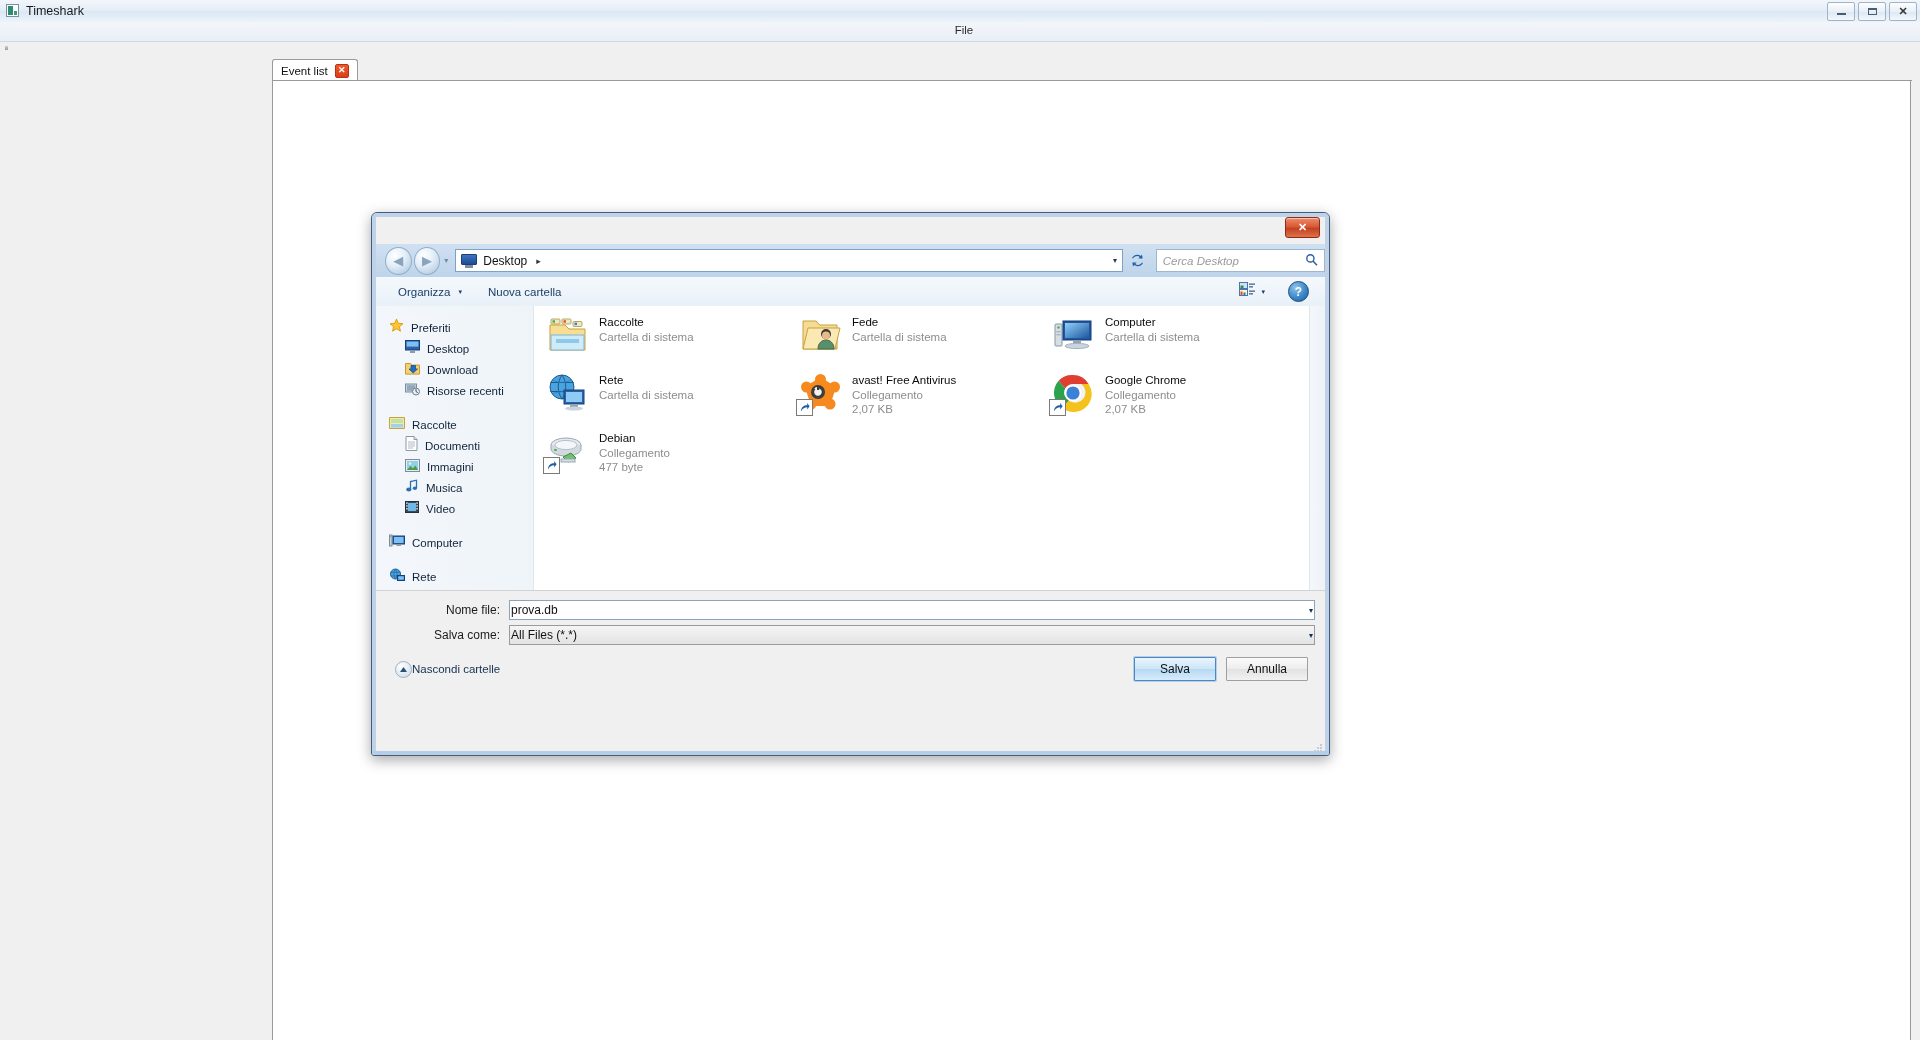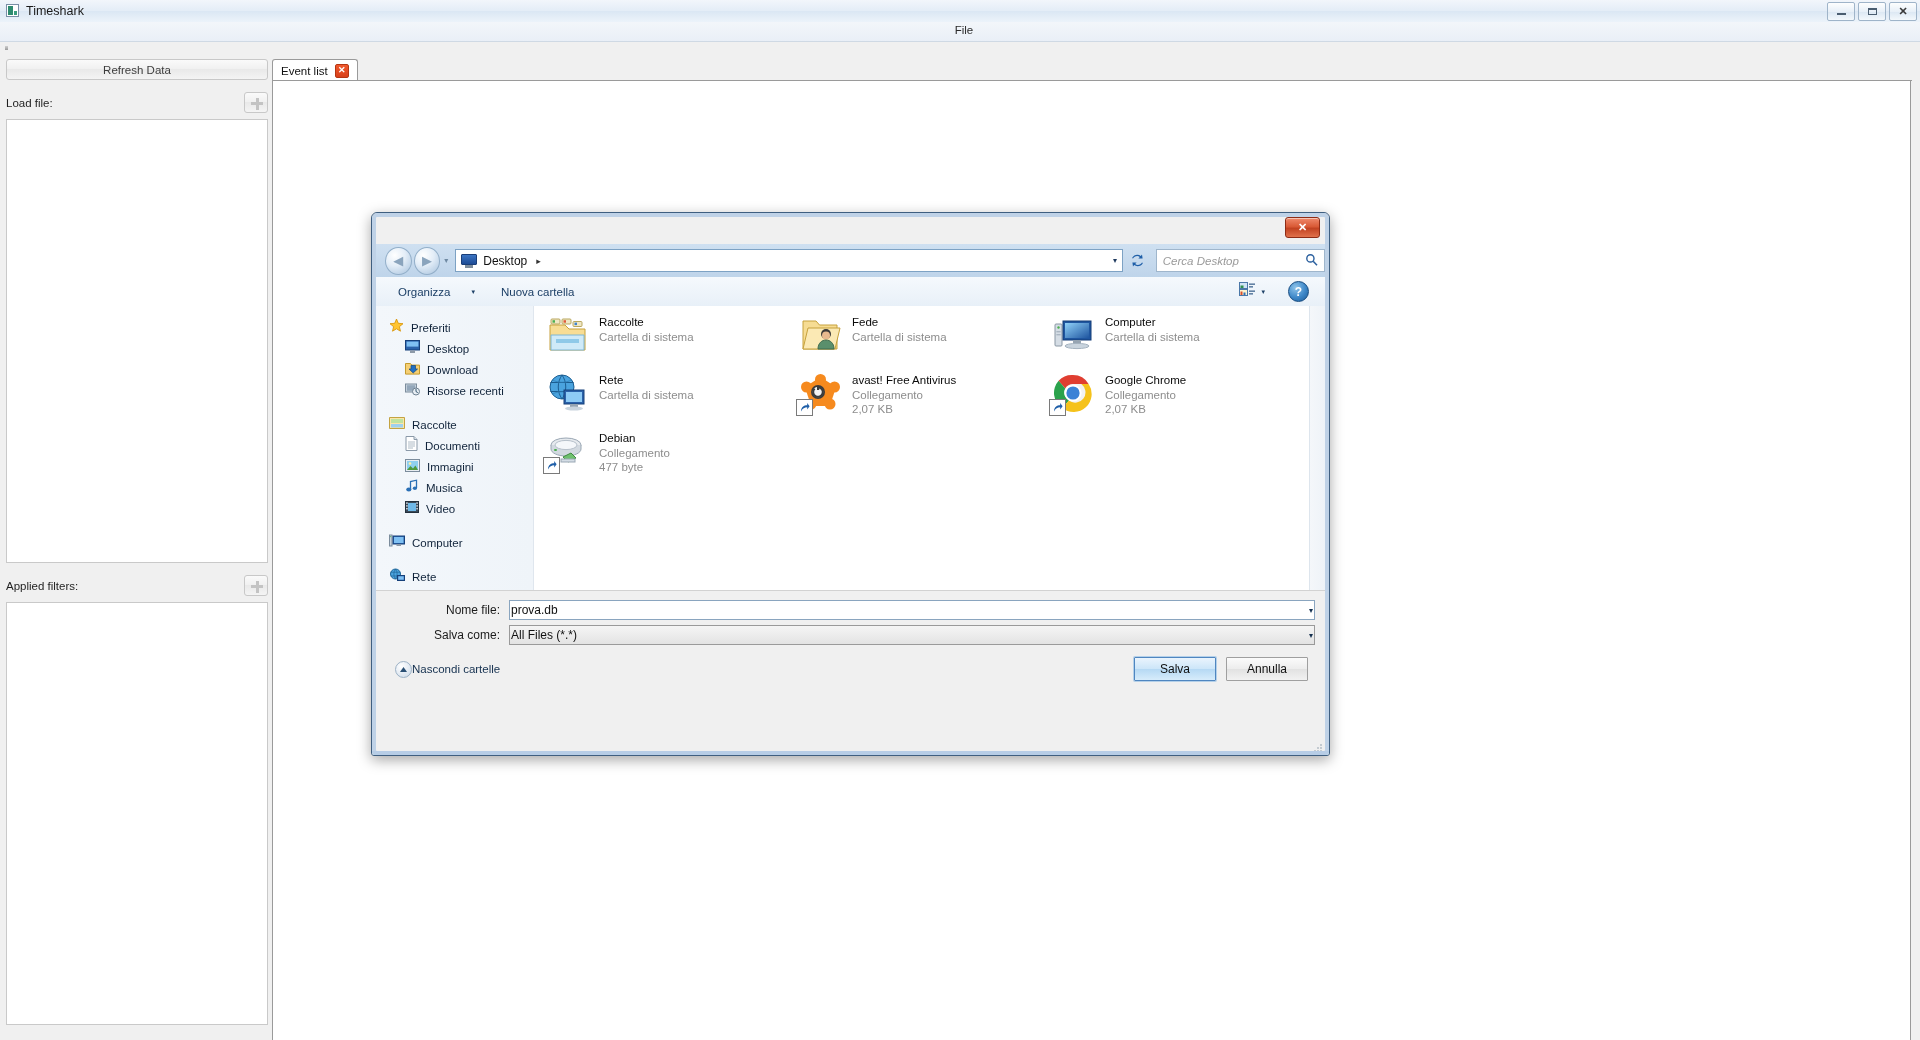--- a/index.html
+++ b/index.html
@@ -172,21 +172,21 @@
   }
   .search-ph{font-size:11.5px;color:#9a9a9a;font-style:italic;}
   .search-ico{margin-left:auto;}
 
   .dlg-toolbar{
     position:absolute;left:4px;top:64px;width:949px;height:29px;
     background:linear-gradient(180deg,#f5f9fd 0%,#e8f0f8 100%);
     border-bottom:1px solid #c3d3e3;
     display:flex;align-items:center;
   }
-  .tool-item{font-size:11.5px;color:#1c3f66;display:flex;align-items:center;gap:21px;}
+  .tool-item{font-size:11.5px;color:#1c3f66;display:flex;align-items:center;gap:8px;}
   .tool-item.organizza{margin-left:22px;}
   .tool-item.nuova{margin-left:26px;}
   .tool-caret{font-size:7px;color:#1c3f66;}
   .viewbtn{margin-left:auto;display:flex;align-items:center;gap:5px;}
   .helpbtn{margin-left:23px;margin-right:16px;width:19px;height:19px;border-radius:50%;
     background:radial-gradient(circle at 35% 30%,#8fc4ea 0%,#3d87c8 55%,#1d5b97 100%);
     border:1px solid #144a80;color:#fff;font-size:12px;font-weight:bold;
     display:flex;align-items:center;justify-content:center;}
 
   .dlg-body{
@@ -307,41 +307,20 @@
     <span class="menu-item dim">View</span>
     <span class="menu-item">?</span>
   </div>
 
   <div class="toolstrip">
       <span class="grip"></span>
     </div>
 
   <div class="workspace">
 
-    <div class="leftpanel">
-      <div class="btn-flat">Refresh Data</div>
-
-      <div class="lbl-row">
-        <span class="lbl">Load file:</span>
-        <span class="plusbtn">
-            <span class="ph"></span>
-            <span class="pv"></span>
-          </span>
-      </div>
-      <div class="listbox a"></div>
-
-      <div class="lbl-row">
-        <span class="lbl">Applied filters:</span>
-        <span class="plusbtn">
-            <span class="ph"></span>
-            <span class="pv"></span>
-          </span>
-      </div>
-      <div class="listbox b"></div>
-    </div>
 
     <div class="tabstrip">
       <div class="tab">
         <span class="tab-label">Event list</span>
         <span class="tab-close">✕</span>
       </div>
     </div>
     <div class="tabline"></div>
     <div class="tabpage"></div>
 

